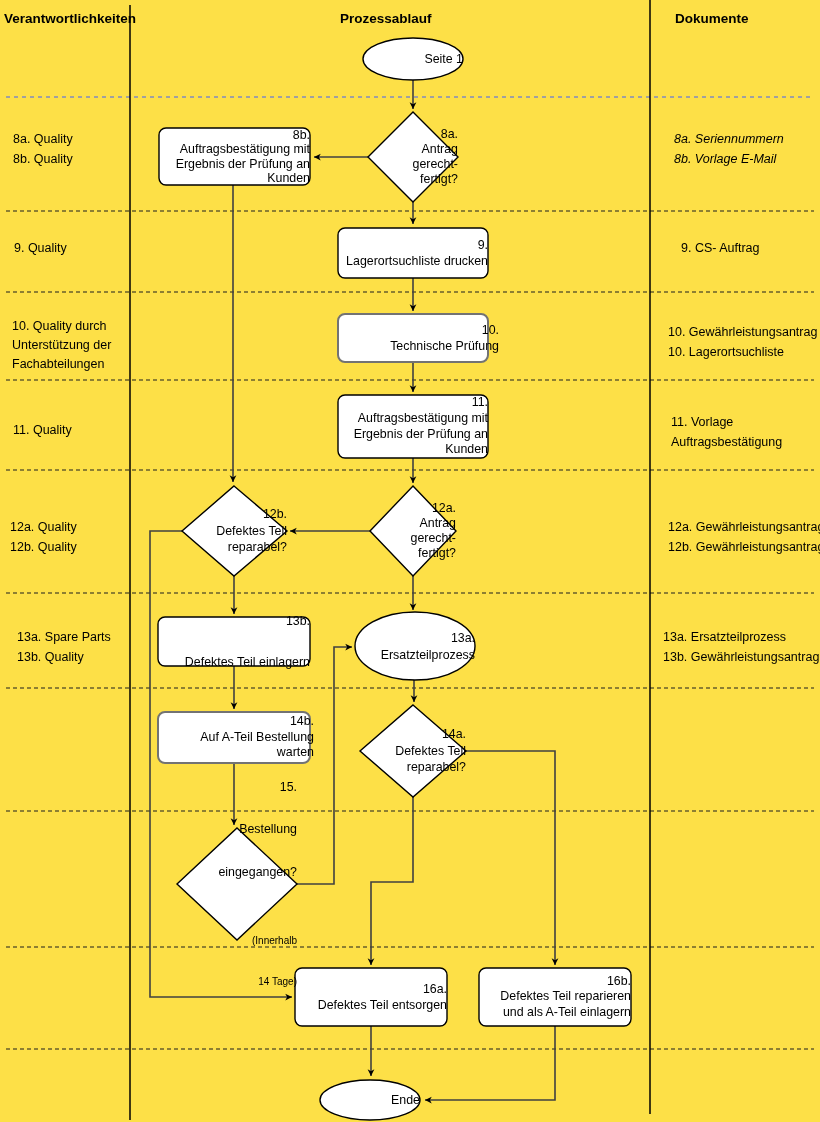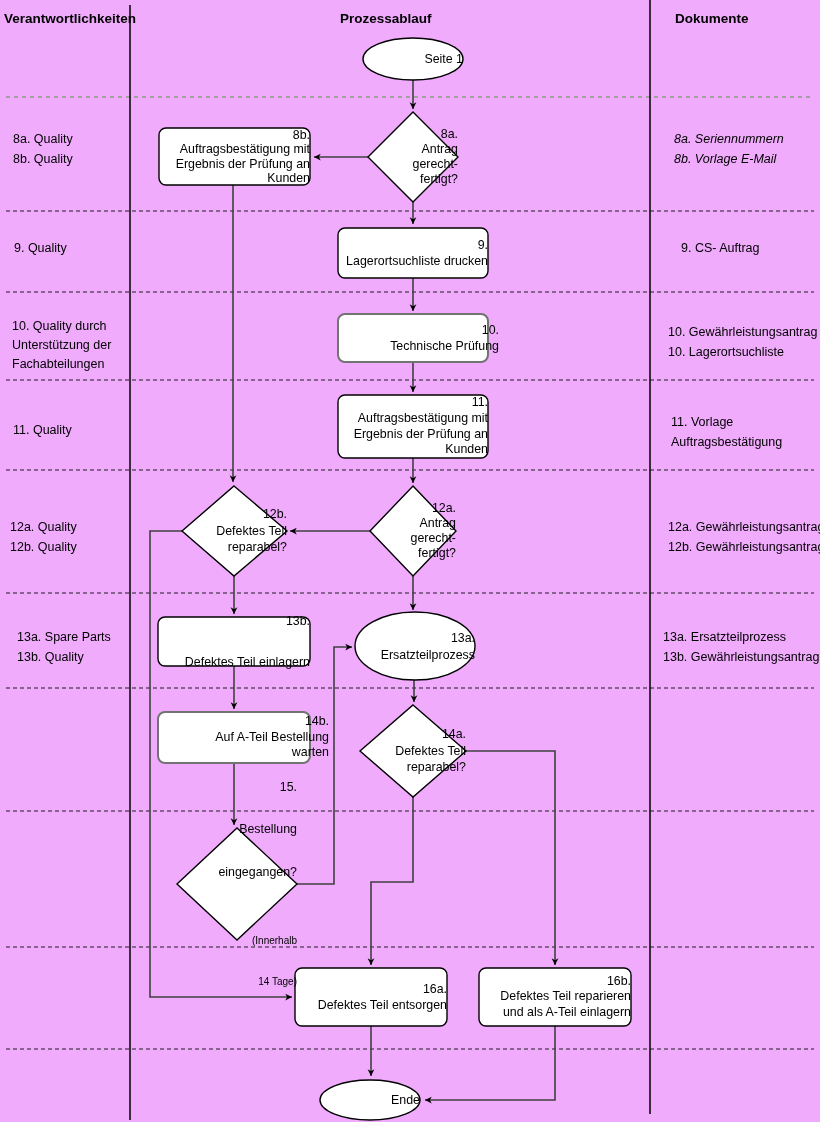--- a/index.html
+++ b/index.html
@@ -1,19 +1,19 @@
 <!DOCTYPE html>
 <html><head>
 <meta charset="utf-8">
 <style>
   html,body{margin:0;padding:0;background:#ffffff;}
   .canvas{
     position:relative;
     width:820px;height:1122px;
-    background:#f0abfc;
+    background:#fde047;
     font-family:"Liberation Sans", sans-serif;
     color:#000;
     overflow:hidden;
   }
   svg.diagram{position:absolute;left:0;top:0;}
   .lbl{position:absolute;font-size:12.5px;line-height:20px;white-space:nowrap;}
   .hdr{position:absolute;font-size:13.5px;font-weight:bold;white-space:nowrap;}
   .node-text{
     position:absolute;display:flex;flex-direction:column;
     align-items:flex-end;justify-content:center;text-align:center;
@@ -198,21 +198,21 @@
     <div>13b.</div>
     <div>Defektes Teil einlagern</div>
   </div>
 
   <div class="node-text loose" style="left:360px;top:705px;width:106px;height:92px;">
     <div>14a.</div>
     <div>Defektes Teil</div>
     <div>reparabel?</div>
   </div>
 
-  <div class="node-text mid" style="left:173px;top:712px;width:156px;height:51px;">
+  <div class="node-text mid" style="left:158px;top:712px;width:156px;height:51px;">
     <div>14b.</div>
     <div>Auf A-Teil Bestellung</div>
     <div>warten</div>
   </div>
 
   <div class="node-text mid" style="left:177px;top:828px;width:120px;height:112px;gap:27px;">
     <div>15.</div>
     <div>Bestellung</div>
     <div>eingegangen?</div>
     <div class="note-gap"></div>

